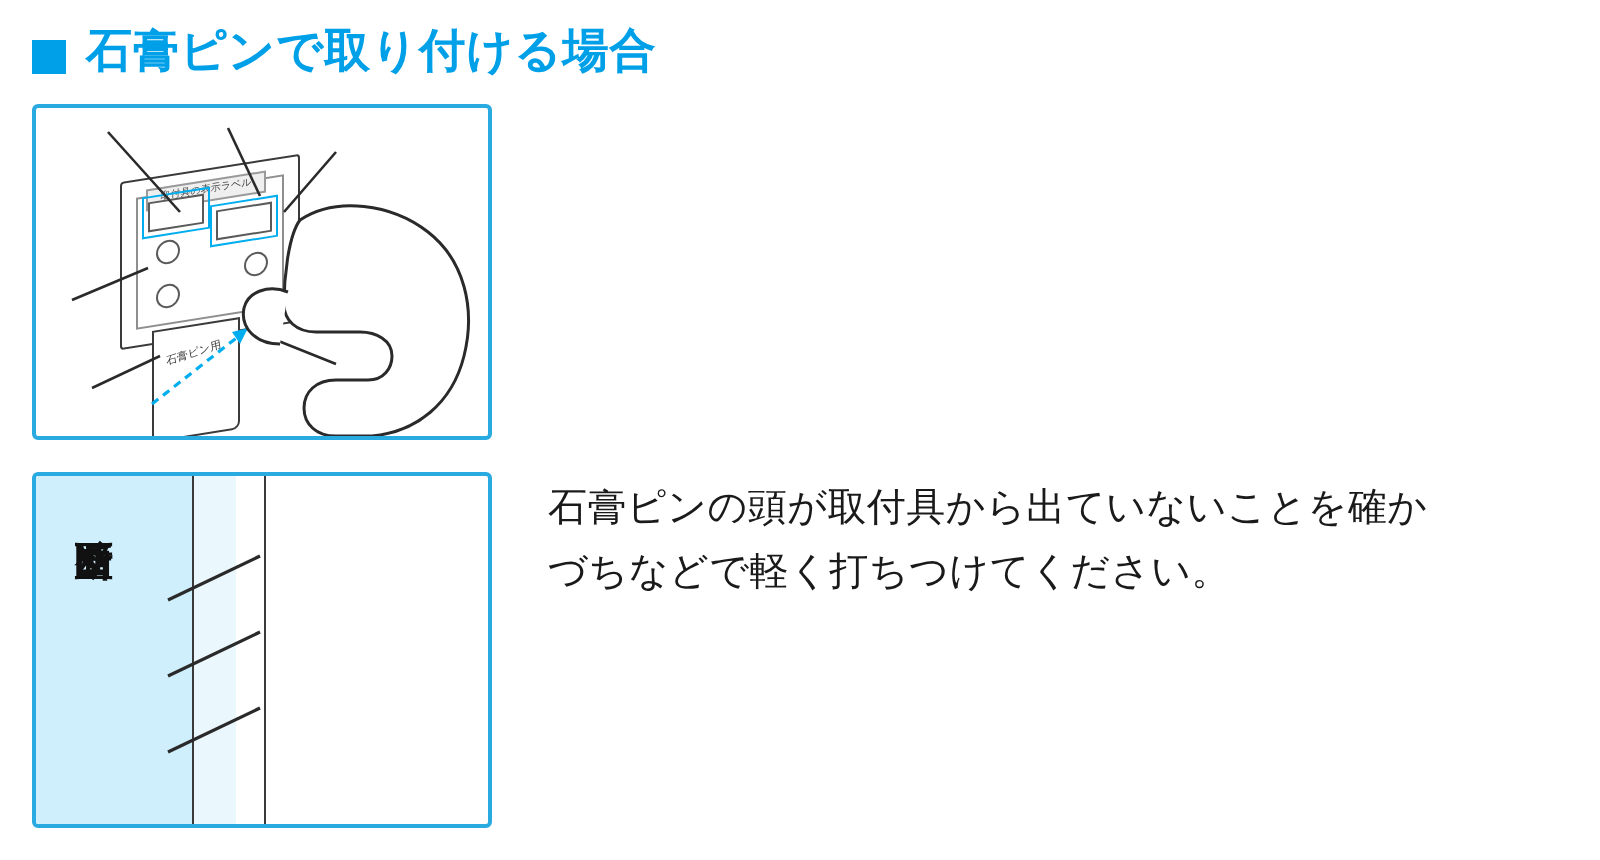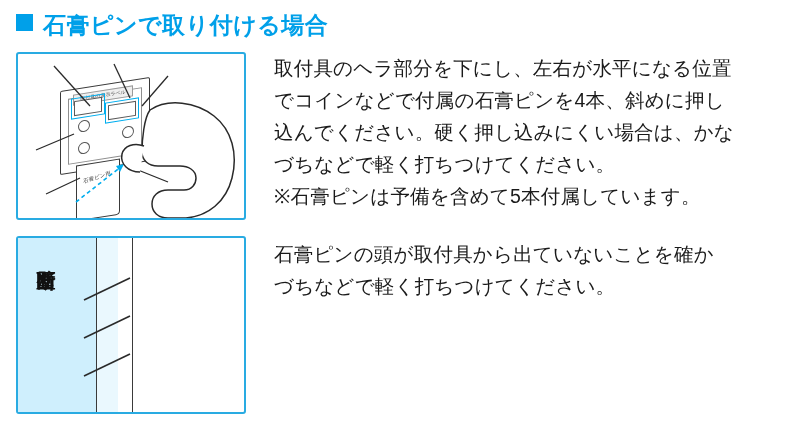--- a/index.html
+++ b/index.html
@@ -14,21 +14,21 @@
     font-family: "Liberation Sans", sans-serif;
     overflow: hidden;
   }
 
   
   .heading {
     position: absolute;
     left: 16px;
     top: 14px;
     display: flex;
-    align-items: flex-start;
+    align-items: flex-end;
   }
   .heading-marker {
     width: 17px;
     height: 17px;
     background: #00a0e9;
     margin-right: 10px;
     flex: 0 0 auto;
   }
   .heading-text {
     color: #00a0e9;
@@ -237,25 +237,20 @@
                  C134 142 140 136 150 136
                  L166 136 C174 136 178 130 178 124
                  C178 116 170 112 162 112
                  L140 112 C130 112 124 106 124 98
                  C124 86 126 64 132 56 Z"></path>
         <path d="M126 92 C116 88 106 92 104 100 C102 110 110 118 122 118" fill="#ffffff"></path>
       </g>
     </svg>
   </div>
 
-  <div class="body-text" id="text-1">取付具のヘラ部分を下にし、左右が水平になる位置
-でコインなどで付属の石膏ピンを4本、斜めに押し
-込んでください。硬く押し込みにくい場合は、かな
-づちなどで軽く打ちつけてください。
-※石膏ピンは予備を含めて5本付属しています。</div>
 </div>
 
 <div class="row" id="row-2">
 
   <div class="figure" id="figure-2">
     <div class="f2-left-panel"></div>
     <div class="f2-wall"></div>
     <div class="f2-bracket"></div>
     <div class="f2-vert-label">壁断面</div>
 

